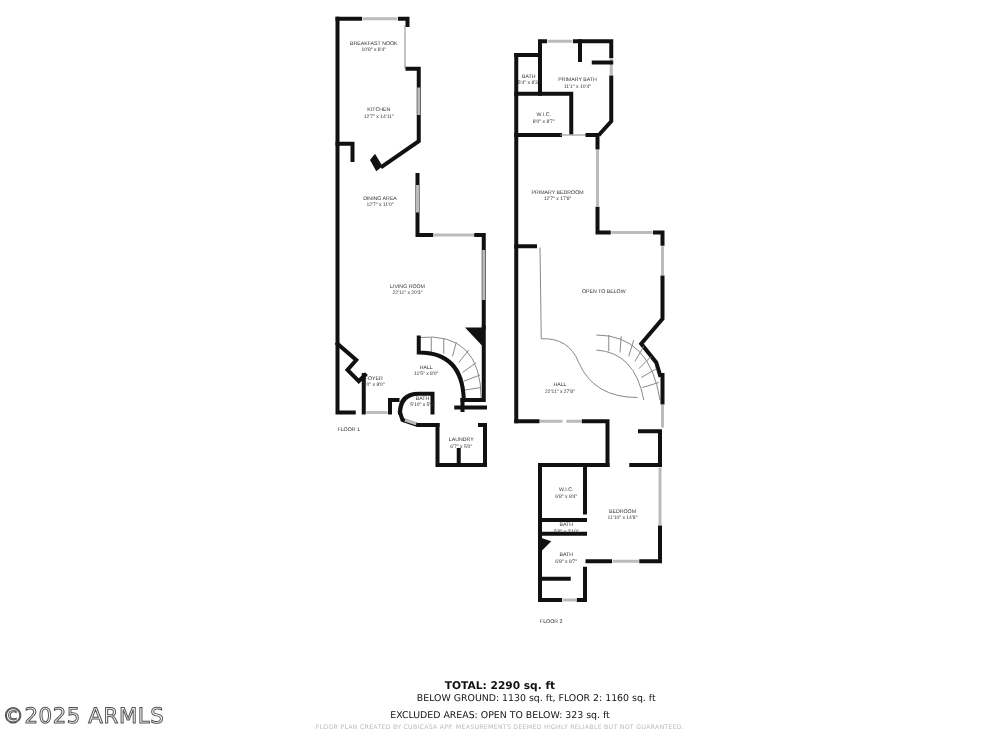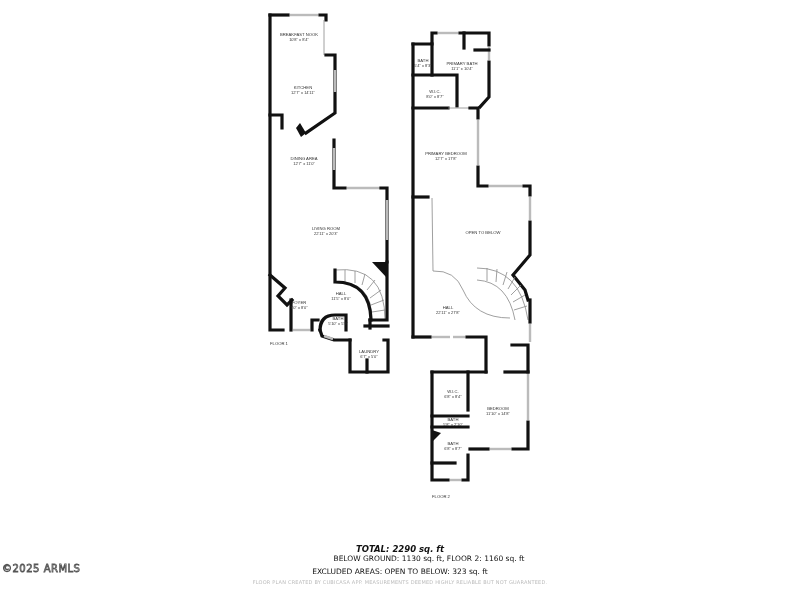--- a/index.html
+++ b/index.html
@@ -5,25 +5,25 @@
   html, body { margin:0; padding:0; background:#ffffff; }
   body { width:800px; height:600px; position:relative; overflow:hidden; font-family:"Liberation Sans", sans-serif; }
   #plan { position:absolute; left:0; top:0; width:800px; height:600px; }
   .wall { stroke:#111; stroke-width:3.2; fill:none; stroke-linecap:square; }
   .thin { stroke:#888; stroke-width:0.8; fill:none; }
   .win { stroke:#bbb; stroke-width:2.4; fill:none; }
   .room-name { font-size:4.2px; fill:#333; text-anchor:middle; font-family:"Liberation Sans", sans-serif; }
   .room-dim { font-size:4px; fill:#333; text-anchor:middle; font-family:"Liberation Sans", sans-serif; }
   .floor-lbl { font-size:4.2px; fill:#333; font-family:"Liberation Sans", sans-serif; }
   .summary { position:absolute; left:0; width:800px; text-align:center; color:#111; font-family:"DejaVu Sans", sans-serif; }
-  .total { top:544px; font-size:8.5px; font-weight:bold;font-style:italic; }
+  .total { top:544px; font-size:8.5px; font-weight:bold; }
   .below { top:554px; font-size:7.5px;padding-left:29px; }
   .excl { top:567px; font-size:7.5px; }
   .disclaimer { top:579px; font-size:5px; color:#bbb; letter-spacing:0.2px; }
-  .watermark { position:absolute; left:2px; top:563px; font-size:10px; color:#ffffff; letter-spacing:0.5px;
+  .watermark { position:absolute; left:2px; top:563px; font-size:17px; color:#ffffff; letter-spacing:0.5px;
     -webkit-text-stroke:0.8px #555; font-family:"DejaVu Sans", sans-serif; }
 </style>
 </head>
 <body>
 
 <svg id="plan" viewBox="0 0 800 600" xmlns="http://www.w3.org/2000/svg">
 
   <g>
 
     <path class="wall" d="M270,15 L270,330 L283,330"></path>

